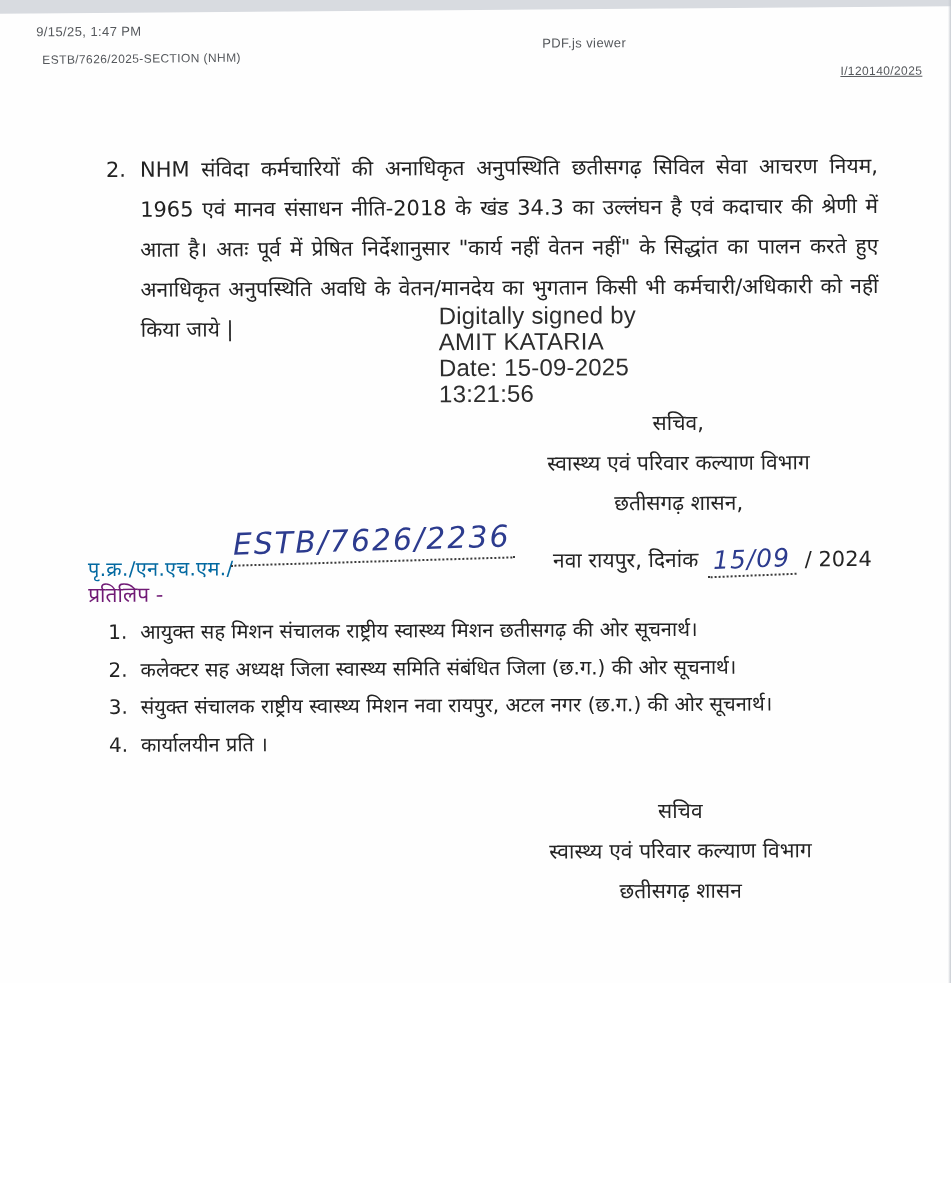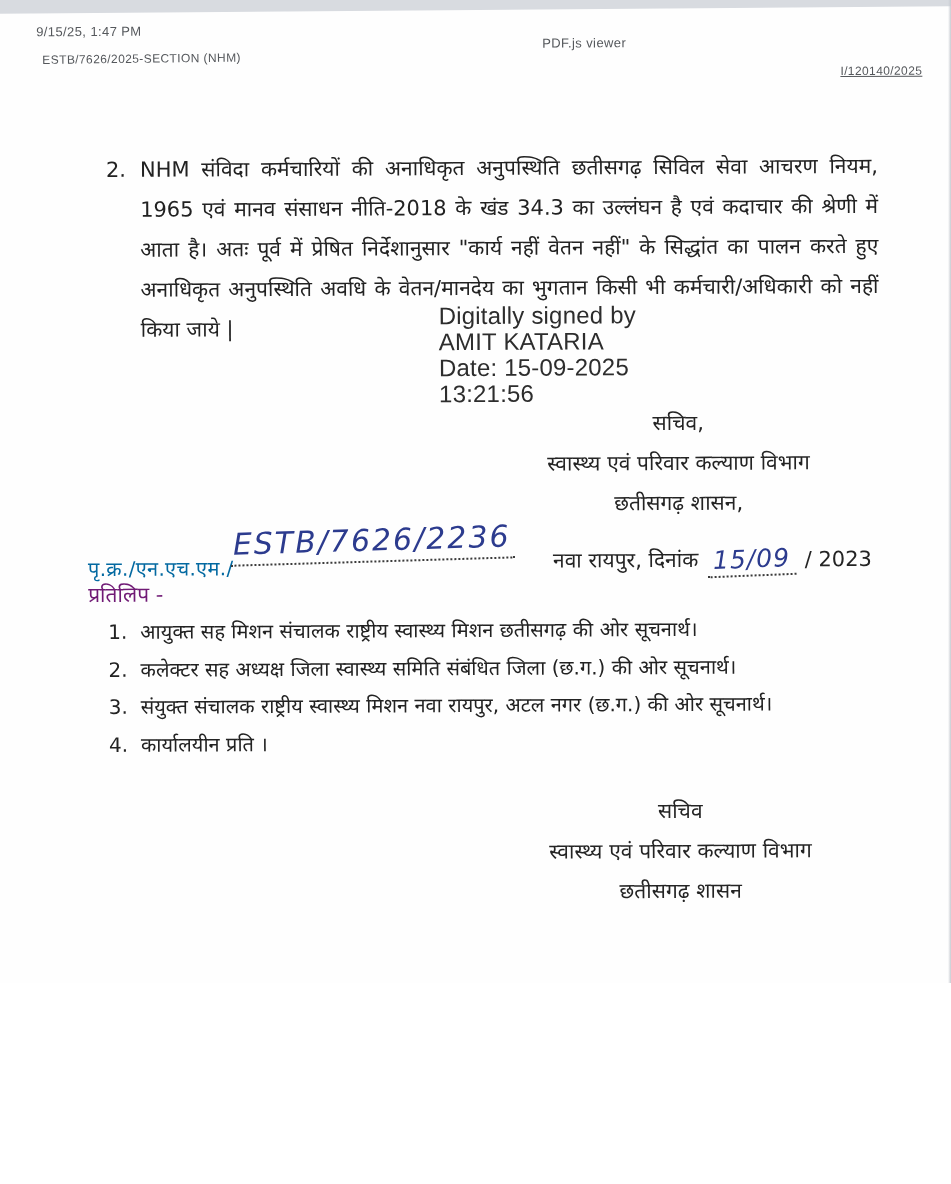--- a/index.html
+++ b/index.html
@@ -130,21 +130,21 @@
       <div>स्वास्थ्य एवं परिवार कल्याण विभाग</div>
       <div>छतीसगढ़ शासन,</div>
     </div>
 
     <div class="reflabel">पृ.क्र./एन.एच.एम./</div>
     <div class="handwriting hw-ref">ESTB/7626/2236</div>
 
     <div class="dateline">
       <span>नवा रायपुर, दिनांक</span>
       <span class="handwriting hw-date">15/09</span>
-      <span>/ 2023</span>
+      <span>/ 2024</span>
     </div>
 
     <div class="copylabel">प्रतिलिप -</div>
 
     <div class="copylist">
       <div class="item">
         <span class="num">1.</span>
         <span>आयुक्त सह मिशन संचालक राष्ट्रीय स्वास्थ्य मिशन छतीसगढ़ की ओर सूचनार्थ।</span>
       </div>
       <div class="item">

